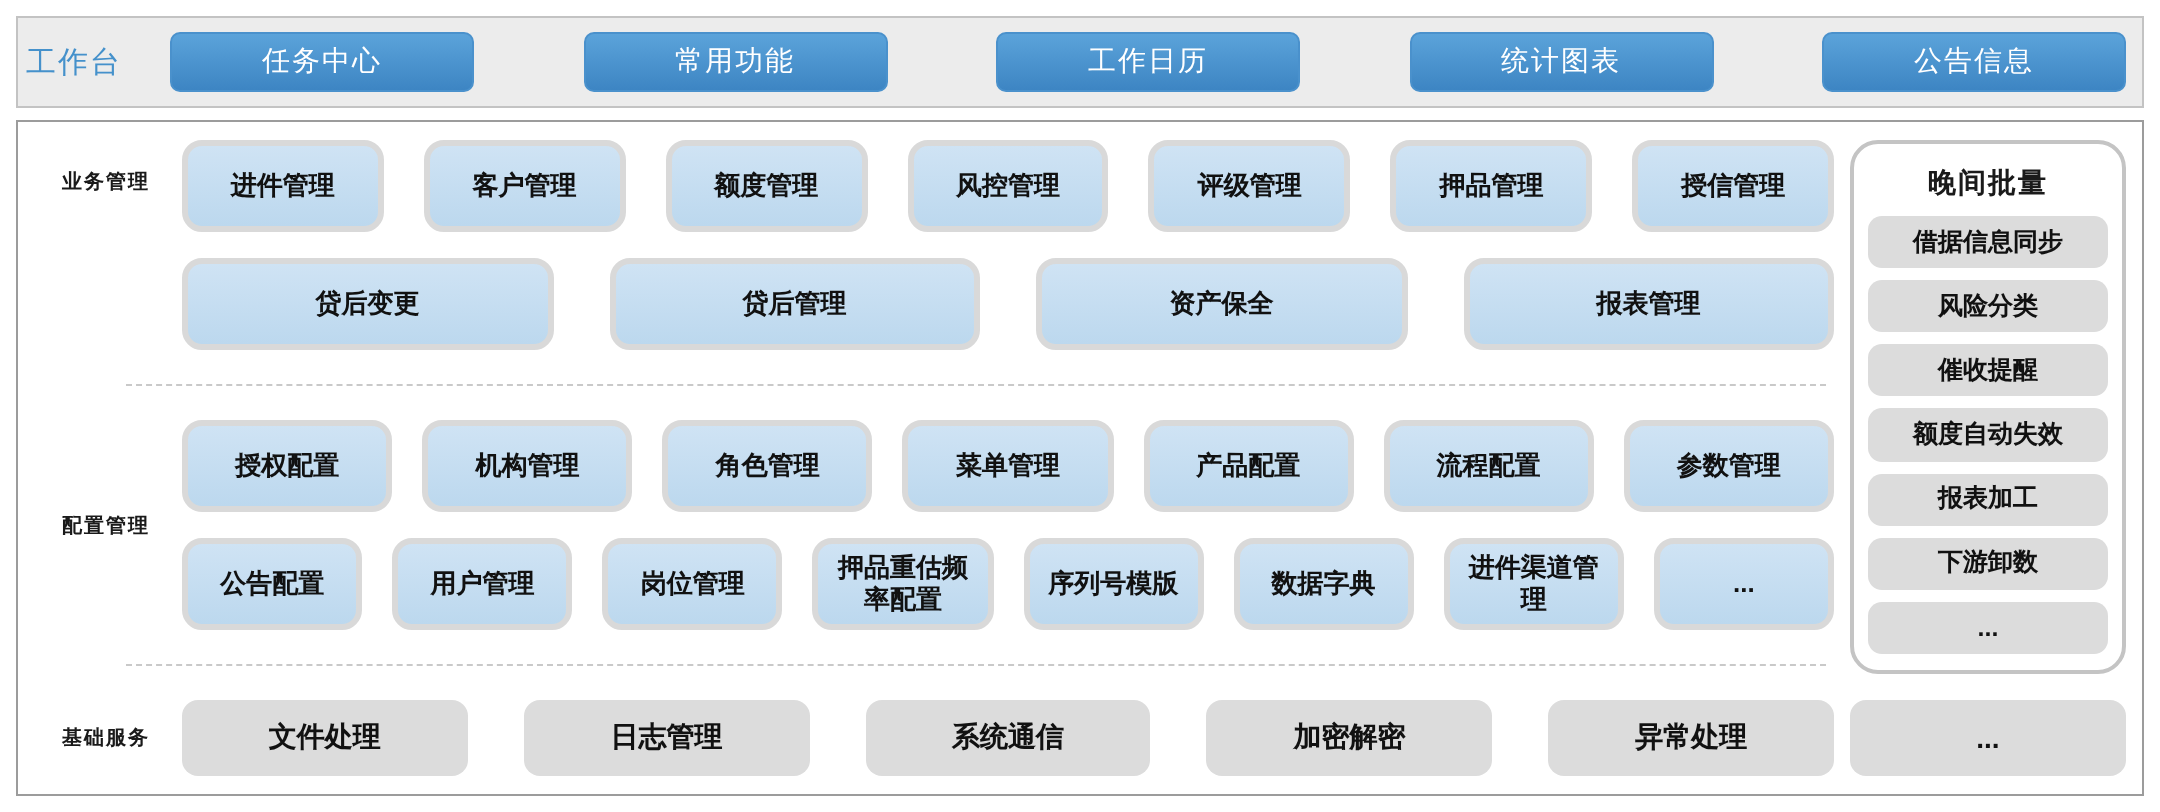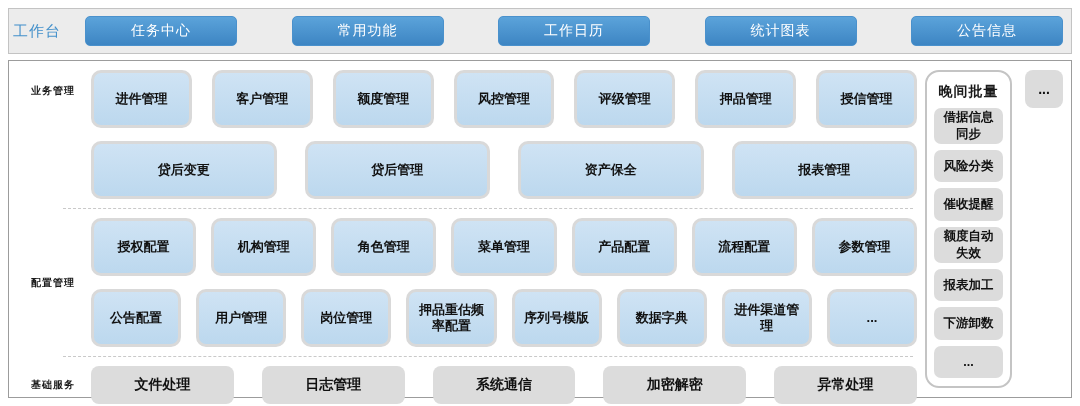--- a/index.html
+++ b/index.html
@@ -44,33 +44,33 @@
   .tile-row{display:flex;gap:20px;}
   .tile-row.wide{gap:28px;}
   .tile-row.cfg{gap:15px;}
 
   .tile{
     flex:1;min-width:0;box-sizing:border-box;
     display:flex;align-items:center;justify-content:center;text-align:center;
     font-weight:bold;font-family:inherit;cursor:pointer;
   }
   .tile.blue{
-    height:58px;border:3px solid #d9d9d9;border-radius:10px;
+    height:46px;border:3px solid #d9d9d9;border-radius:10px;
     background:linear-gradient(#cfe3f4,#bcd8ee);
     font-size:13px;color:#111;padding:20px 4px;line-height:1.25;
   }
   .tile.gray{
     height:38px;border:none;border-radius:8px;background:#dcdcdc;
     font-size:14px;color:#111;
   }
 
   .divider{border-top:1.5px dashed #c9c9c9;margin:9px 4px 9px 48px;}
 
   
-  .right-col{flex:0 0 138px;display:flex;flex-direction:row;gap:13px;}
+  .right-col{flex:0 0 138px;display:flex;flex-direction:column;gap:13px;}
   .night-box{
     flex:1;box-sizing:border-box;
     border:2px solid #c4c4c4;border-radius:14px;background:#fff;
     display:flex;flex-direction:column;gap:6px;padding:8px 7px;
   }
   .night-title{
     font-weight:bold;font-size:14px;text-align:center;padding:3px 0 1px;
     letter-spacing:1px;
   }
   .night-item{

